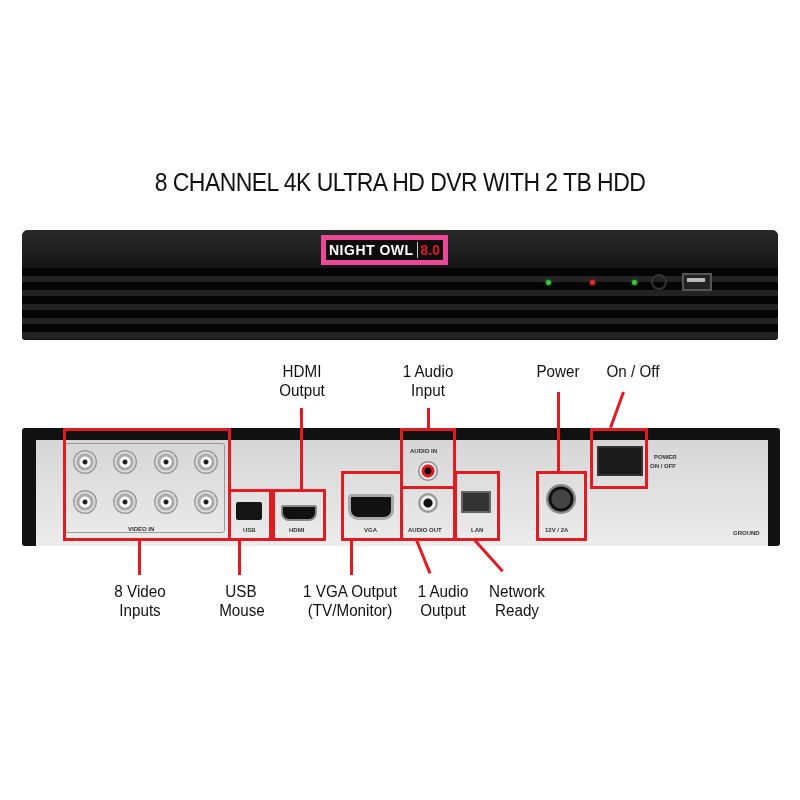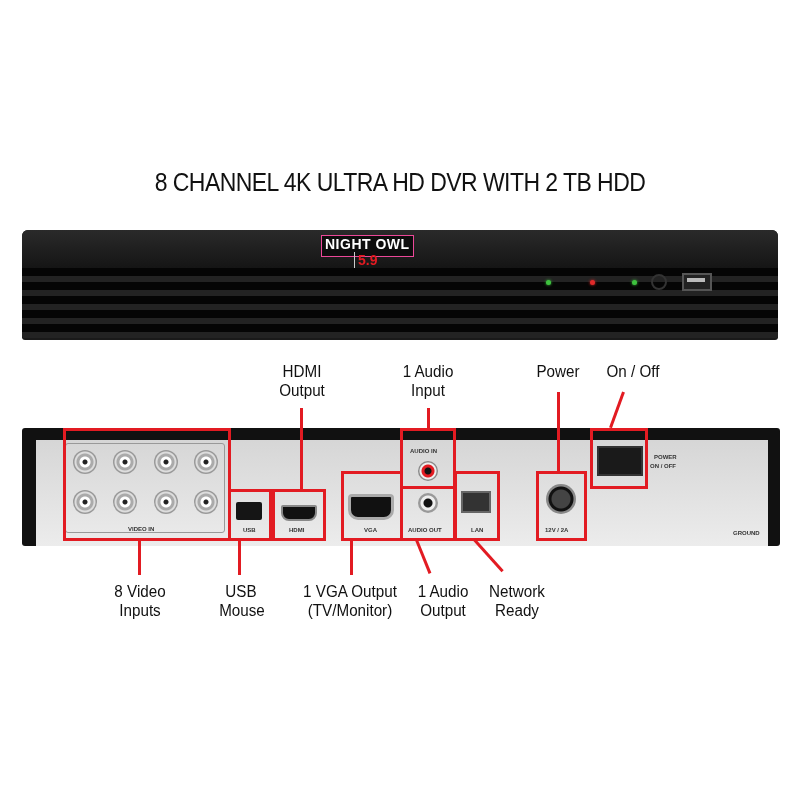--- a/index.html
+++ b/index.html
@@ -4,21 +4,21 @@
 <style>
   html,body{margin:0;padding:0;background:#fff;}
   body{width:800px;height:800px;position:relative;overflow:hidden;font-family:"Liberation Sans",sans-serif;}
   .abs{position:absolute;}
   .title{left:0;top:168px;width:800px;text-align:center;font-size:25px;color:#111;letter-spacing:-0.6px;transform:scaleX(0.92);}
   
   .front{left:22px;top:230px;width:756px;height:110px;background:#1a1a1a;border-radius:6px 6px 3px 3px;overflow:hidden;}
   .front .top{position:absolute;left:0;top:0;width:100%;height:38px;background:linear-gradient(#2a2a2a,#151515);}
   .groove{position:absolute;left:0;width:100%;height:8px;background:#050505;}
   .ridge{position:absolute;left:0;width:100%;height:6px;background:#232323;}
-  .logo{position:absolute;left:299px;top:5px;height:20px;border:1px solid #ec4899;display:flex;align-items:center;background:#0d0d0d;flex-direction:column;}
+  .logo{position:absolute;left:299px;top:5px;height:20px;border:5px solid #ec4899;display:flex;align-items:center;background:#0d0d0d;}
   .logo .w{color:#fff;font-weight:bold;font-size:14px;padding:0 3px;letter-spacing:0.5px;}
   .logo .r{color:#e21b22;font-weight:bold;font-size:14px;padding:0 3px;border-left:1px solid #ccc;}
   .led{position:absolute;width:5px;height:5px;border-radius:50%;}
   .pwrbtn{position:absolute;width:12px;height:12px;border:2px solid #333;border-radius:50%;}
   .usbf{position:absolute;width:26px;height:14px;border:2px solid #555;background:#222;}
   .usbf::after{content:"";position:absolute;left:3px;top:3px;width:18px;height:4px;background:#bbb;}
   
   .rear{left:22px;top:428px;width:758px;height:118px;background:#111;border-radius:3px;}
   .rear .face{position:absolute;left:14px;top:12px;right:12px;bottom:0;background:linear-gradient(#d6d6d6,#ececec);}
   .bnc{position:absolute;width:24px;height:24px;border-radius:50%;background:radial-gradient(circle,#222 0 2px,#fff 3px 5px,#aaa 6px 8px,#ddd 9px 10px,#999 11px 12px);}
@@ -37,21 +37,21 @@
 </style>
 </head>
 <body>
 
 <div class="abs title">8 CHANNEL 4K ULTRA HD DVR WITH 2 TB HDD</div>
 
 <div class="abs front">
   <div class="top"></div>
   <div class="logo">
     <span class="w">NIGHT OWL</span>
-    <span class="r">5.9</span>
+    <span class="r">8.0</span>
   </div>
   <div class="groove" style="top:38px"></div>
     <div class="ridge" style="top:46px"></div>
   <div class="groove" style="top:52px"></div>
     <div class="ridge" style="top:60px"></div>
   <div class="groove" style="top:66px"></div>
     <div class="ridge" style="top:74px"></div>
   <div class="groove" style="top:80px"></div>
     <div class="ridge" style="top:88px"></div>
   <div class="groove" style="top:94px"></div>

